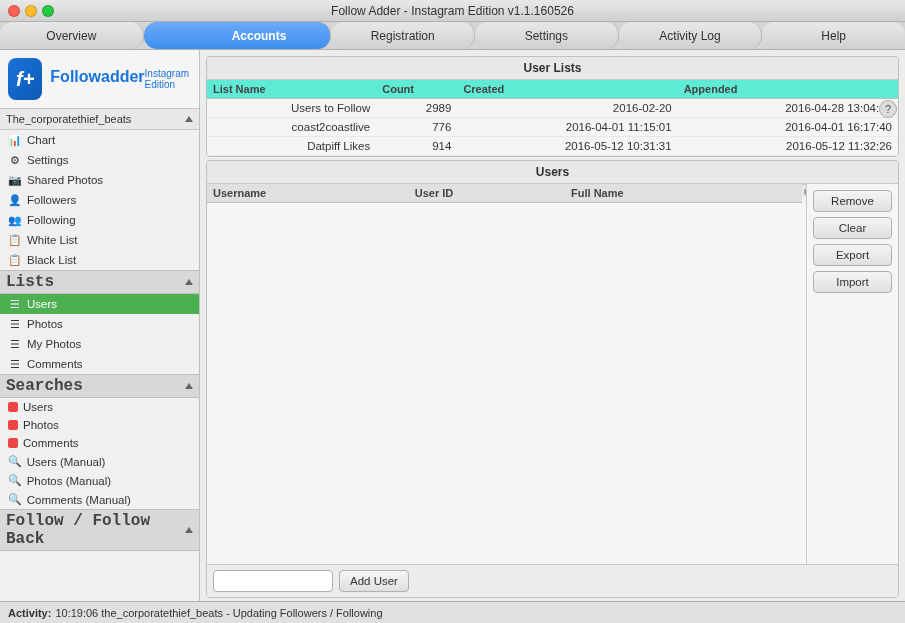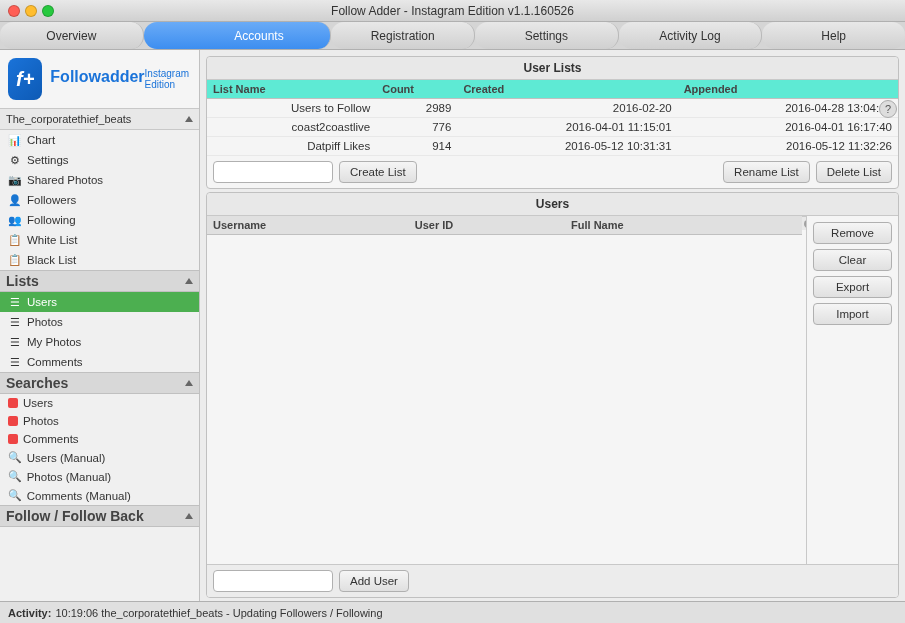--- a/index.html
+++ b/index.html
@@ -60,21 +60,21 @@
       color: #333;
       cursor: pointer;
       border-right: 1px solid #b8b8b8;
       background: linear-gradient(to bottom, #e8e8e8, #d0d0d0);
       border-radius: 13px;
     }
     .tab:last-child { border-right: none; }
     .tab.active {
       background: linear-gradient(to bottom, #6aabf7, #3d8ef0);
       color: white;
-      font-weight: 400;
+      font-weight: 700;
       padding-left: 44px;
     }
 
     
     .main-layout {
       display: flex;
       height: calc(623px - 22px - 28px - 22px);
     }
 
     
@@ -148,23 +148,24 @@
     .sidebar-section-header {
       padding: 2px 6px;
       background: #d8d8d8;
       border-bottom: 1px solid #c0c0c0;
       border-top: 1px solid #c0c0c0;
       display: flex;
       align-items: center;
       justify-content: space-between;
     }
     .sidebar-section-header-text {
-      font-size: 14px;
+      font-size: 16px;
       font-weight: 600;
       color: #444;
+      font-family: Liberation Mono, monospace;
     }
     .sidebar-item {
       display: flex;
       align-items: center;
       padding: 3px 8px;
       cursor: pointer;
       gap: 5px;
       color: #333;
       font-size: 11.5px;
     }
@@ -558,27 +559,20 @@
             </tr>
             <tr>
               <td>Datpiff Likes</td>
               <td>914</td>
               <td>2016-05-12 10:31:31</td>
               <td>2016-05-12 11:32:26</td>
             </tr>
           </tbody>
         </table>
       </div>
-      <div class="toolbar-row">
-        <input type="text" class="text-input" style="width: 120px;" placeholder="">
-        <button class="btn">Create List</button>
-        <div style="flex:1;"></div>
-        <button class="btn">Rename List</button>
-        <button class="btn">Delete List</button>
-      </div>
     </div>
 
     <div class="users-panel">
       <div class="panel-header">Users</div>
       <div class="users-content">
         <div class="users-table-area">
           <div class="users-table-scroll">
             <table class="users-table">
               <thead>
                 <tr>

